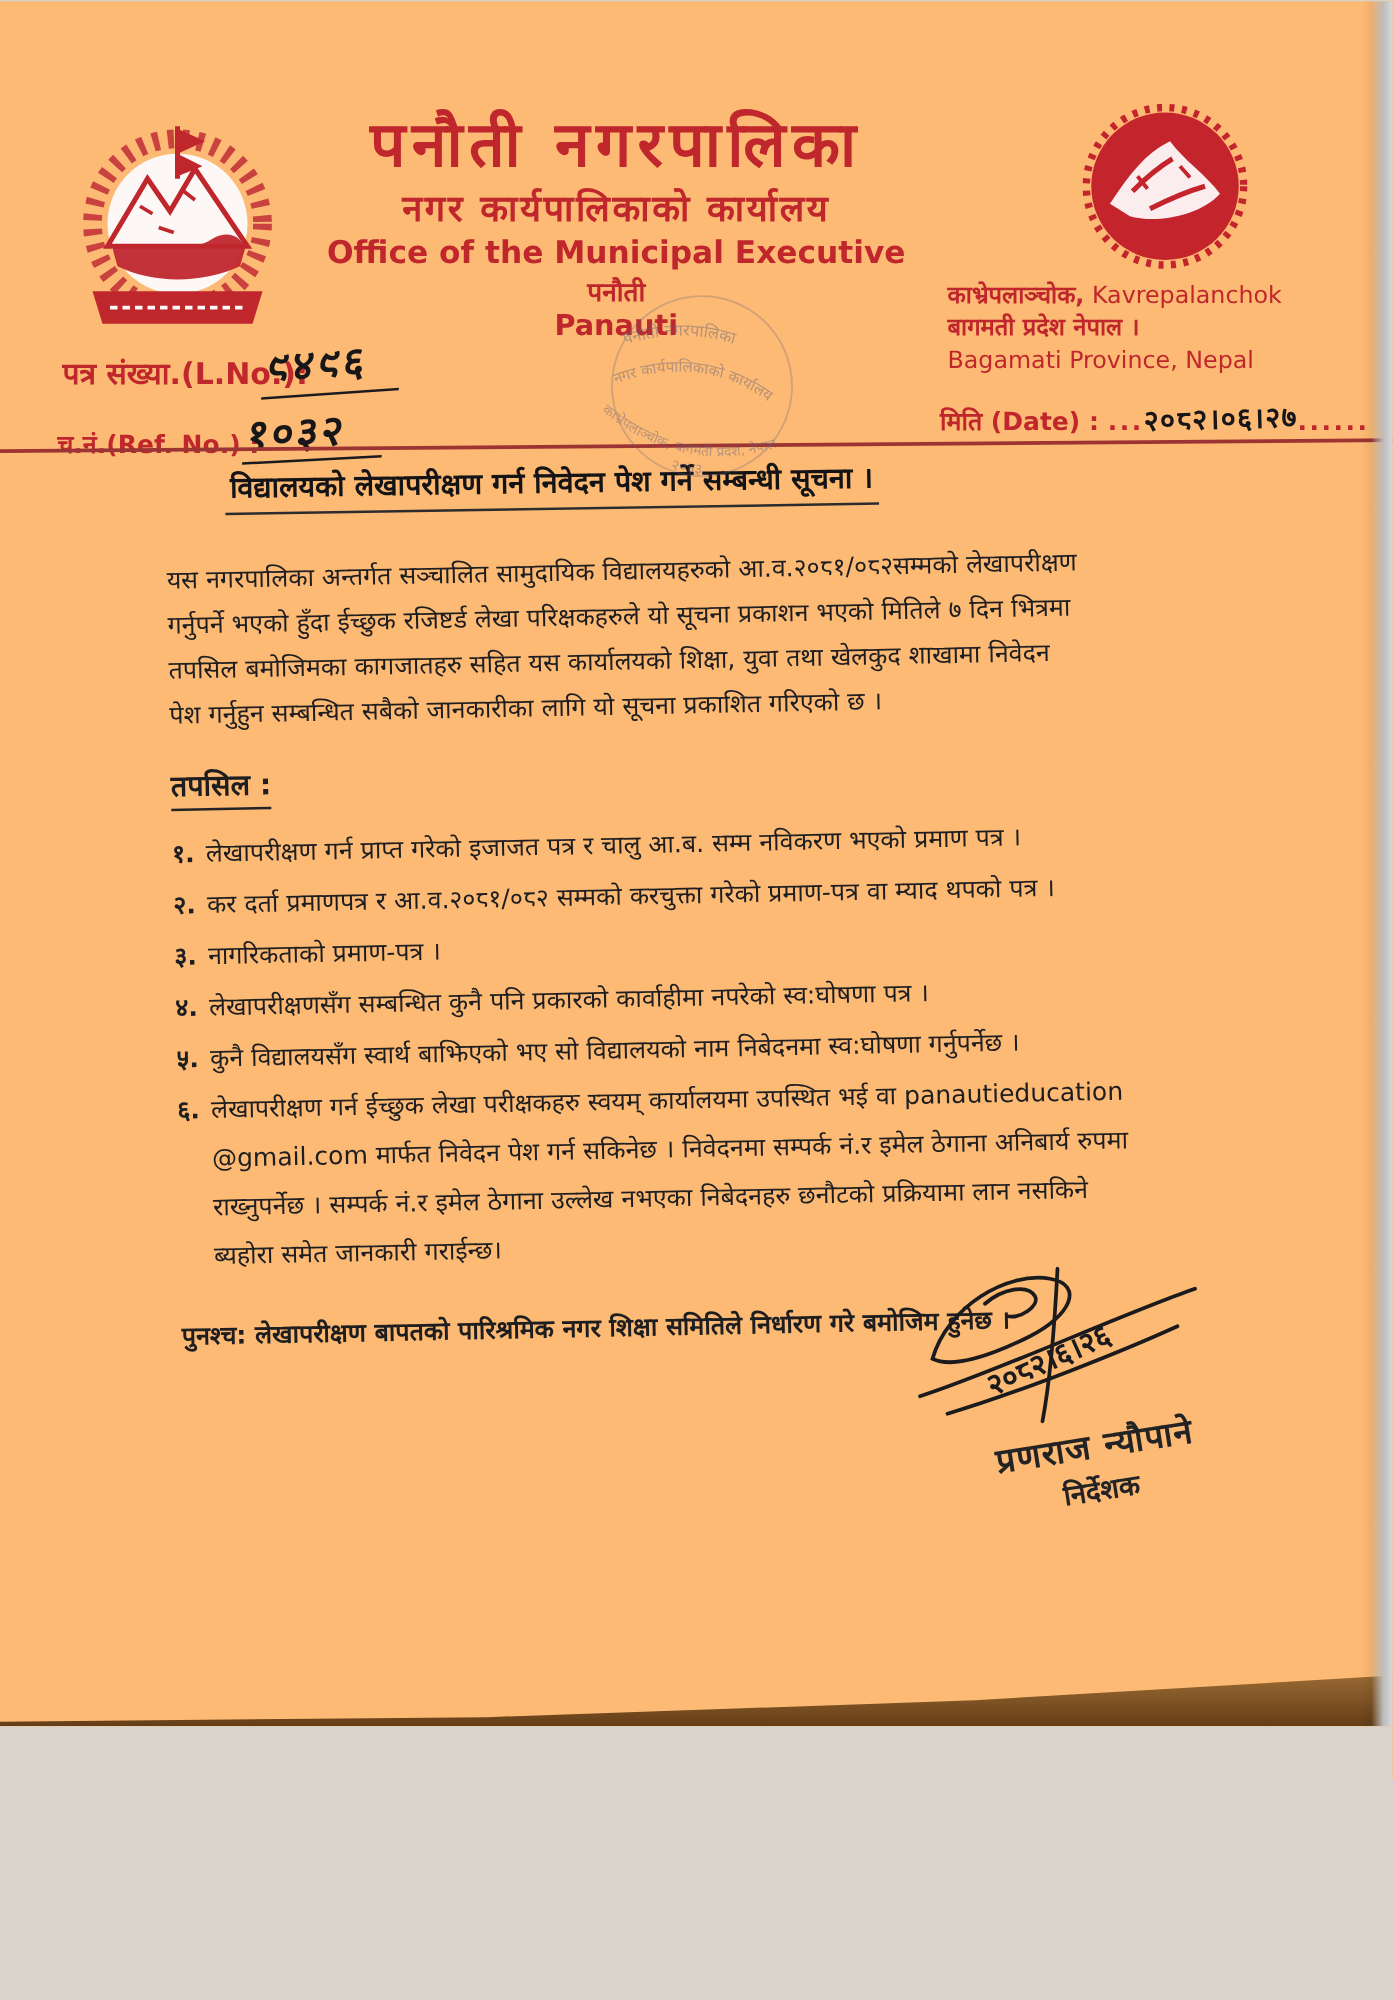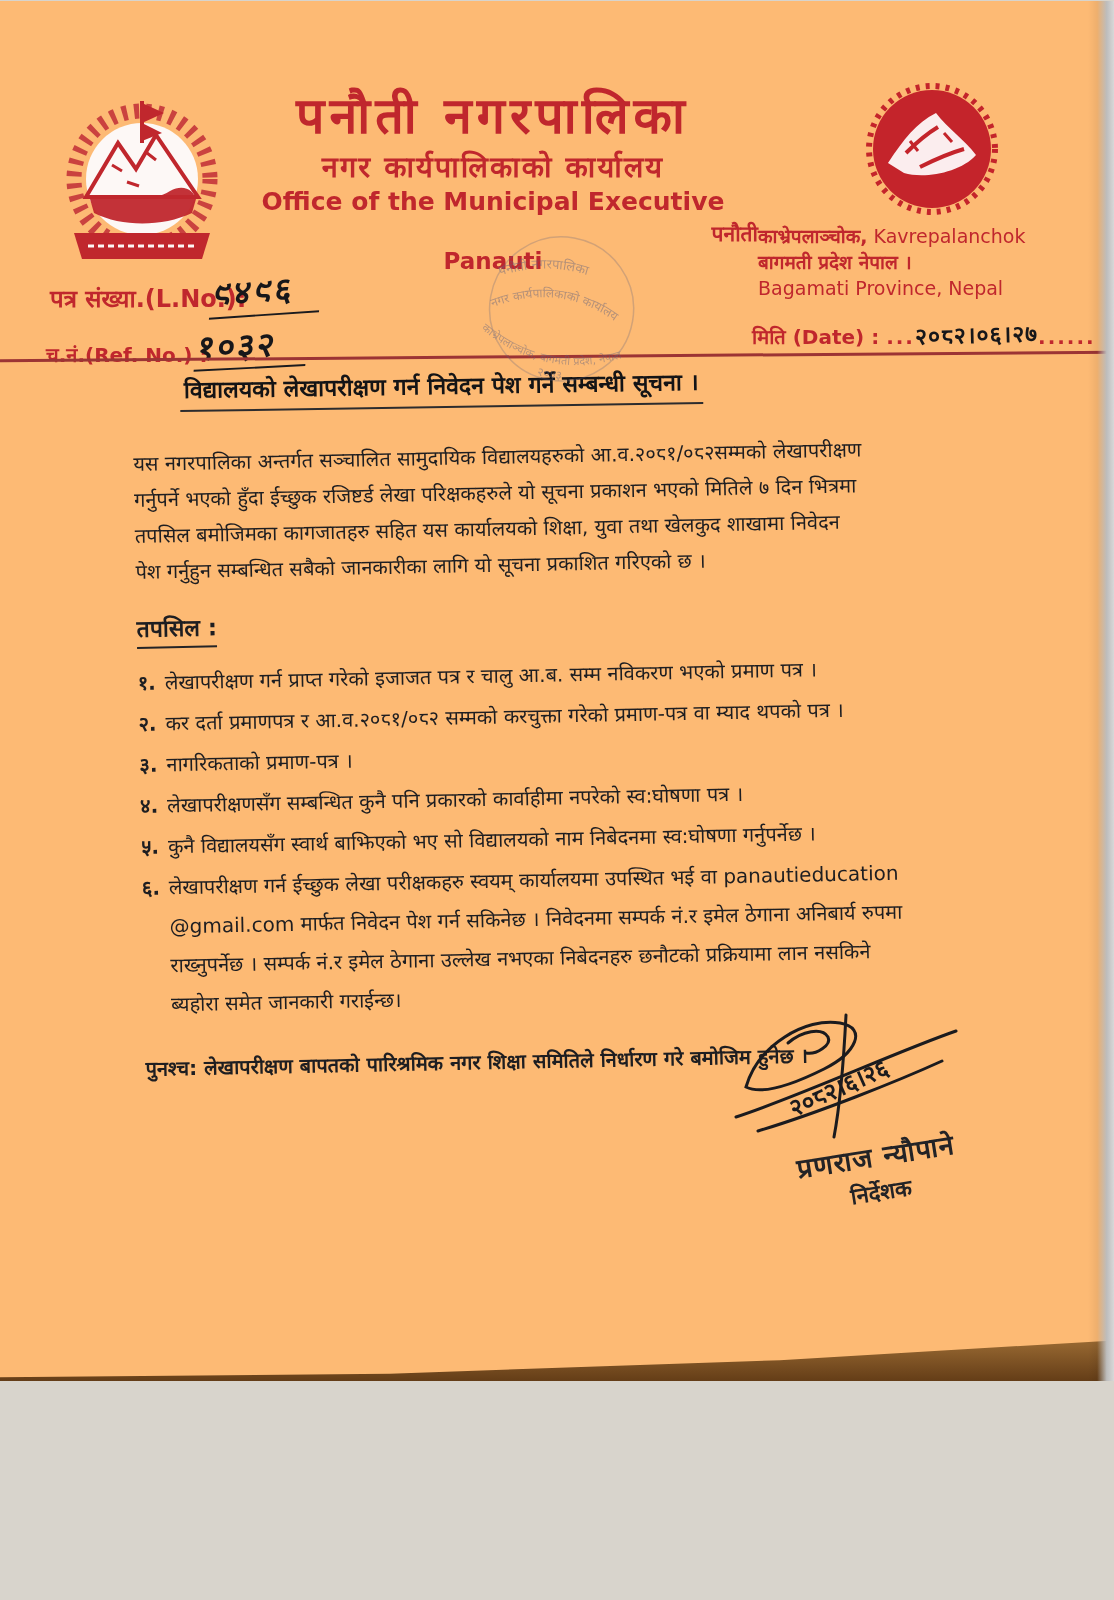--- a/index.html
+++ b/index.html
@@ -34,21 +34,21 @@
   .emblem-right { position:absolute; left:866px; top:82px; z-index:2; }
 
   .head-center {
     position:absolute; left:228px; top:88px; width:530px; text-align:center;
     color:#c0272d; z-index:2;
   }
   .t-np  { font-size:50px; font-weight:bold; letter-spacing:5px; line-height:1.1; }
   .t-en  { font-size:34px; font-weight:bold; letter-spacing:.5px; margin-top:4px; }
   .o-np  { font-size:29px; font-weight:bold; letter-spacing:2px; margin-top:2px; }
   .o-en  { font-size:25px; font-weight:700; margin-top:2px; }
-  .p-np  { font-size:21px; font-weight:bold; margin-top:3px;text-align:right; }
+  .p-np  { font-size:21px; font-weight:bold; margin-top:3px; }
   .p-en  { font-size:23px; font-weight:600; margin-top:1px; }
 
   .head-right {
     position:absolute; left:758px; top:222px; width:270px;
     color:#c0272d; font-size:19px; line-height:1.38; z-index:2;
   }
   .head-right .np { font-weight:bold; }
 
   
   .stamp-header { position:absolute; left:438px; top:208px; z-index:3; opacity:.55;

